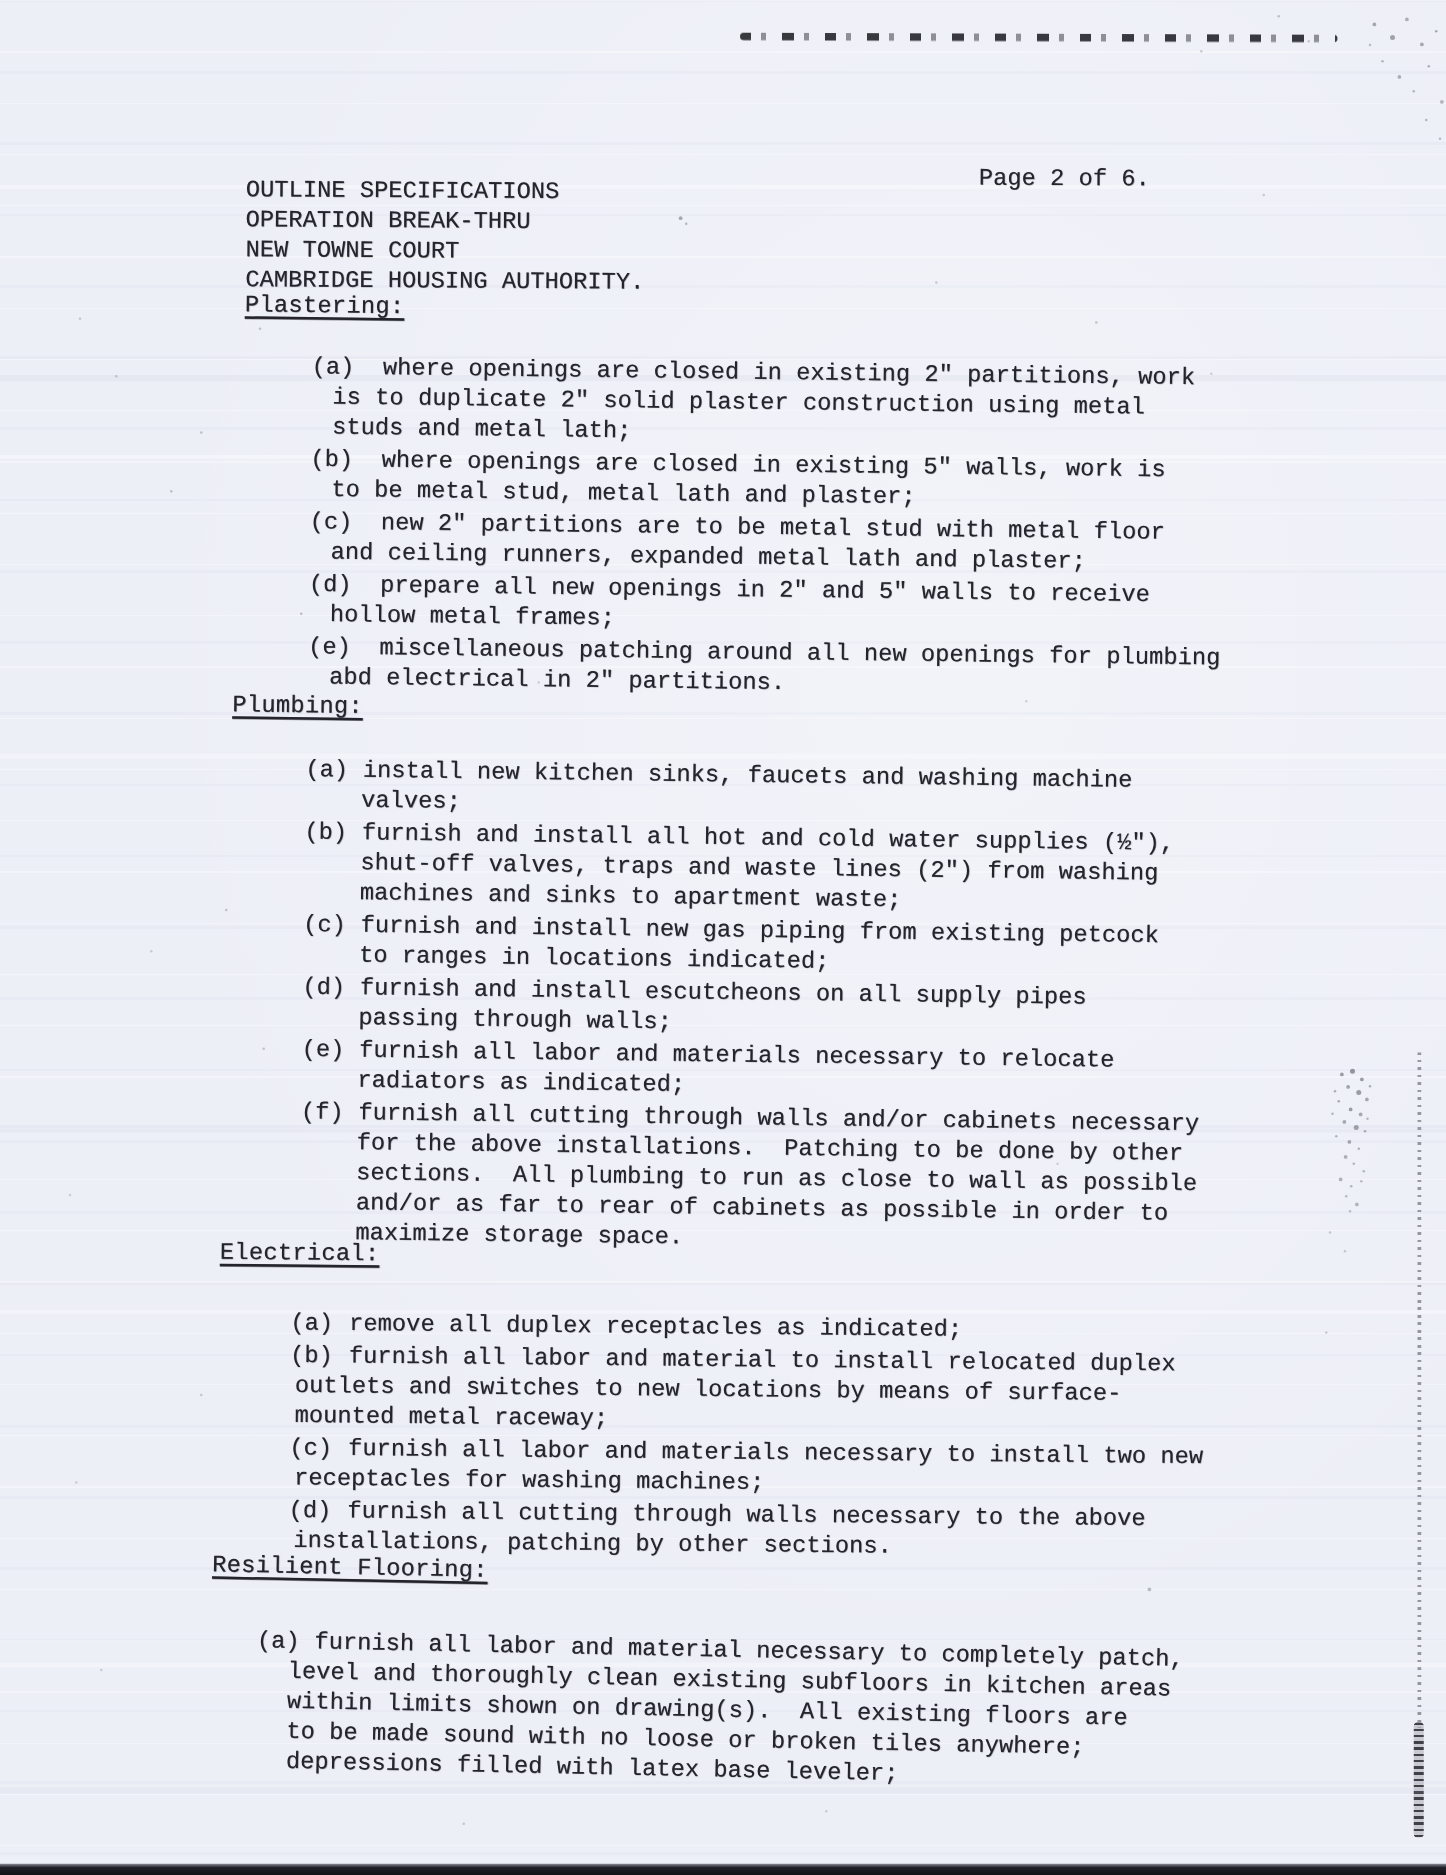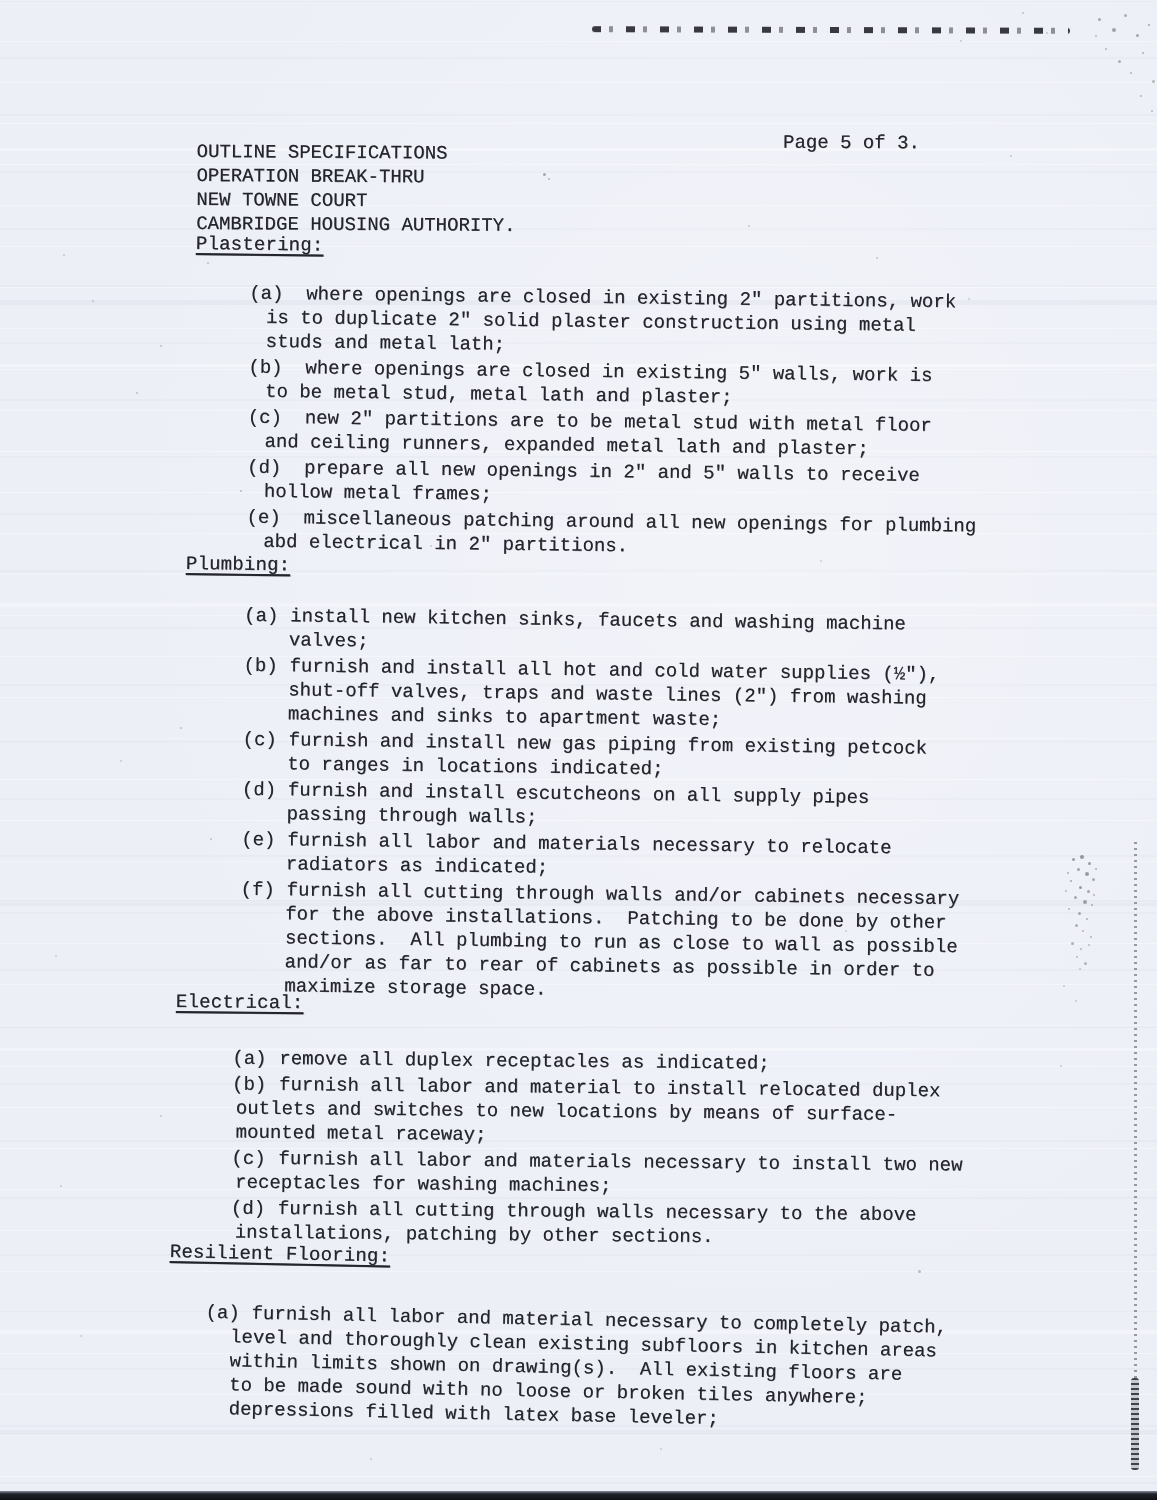--- a/index.html
+++ b/index.html
@@ -88,21 +88,21 @@
   <div class="band" style="top:1048px;height:3px;background:rgba(255,255,255,.35);"></div>
   <div class="band" style="top:1330px;height:4px;background:rgba(255,255,255,.3);"></div>
   <div class="band" style="top:300px;height:5px;background:rgba(168,176,200,.10);"></div>
   <div class="band" style="top:900px;height:6px;background:rgba(168,176,200,.09);"></div>
   <div class="band" style="top:1430px;height:5px;background:rgba(168,176,200,.09);"></div>
 
   <header class="doc-header typed">
     <div id="header-lines"><div>OUTLINE SPECIFICATIONS</div><div>OPERATION BREAK-THRU</div><div>NEW TOWNE COURT</div><div>CAMBRIDGE HOUSING AUTHORITY.</div></div>
   </header>
 
-  <div class="page-number typed">Page 5 of 3.</div>
+  <div class="page-number typed">Page 2 of 6.</div>
 
   <main id="sections">
       <section class="doc-section typed s0"><h2 class="heading">Plastering:</h2><div class="items"><div class="item"><span class="marker">(a)</span><span class="text">where openings are closed in existing 2" partitions, work
 is to duplicate 2" solid plaster construction using metal
 studs and metal lath;</span></div><div class="item"><span class="marker">(b)</span><span class="text">where openings are closed in existing 5" walls, work is
 to be metal stud, metal lath and plaster;</span></div><div class="item"><span class="marker">(c)</span><span class="text">new 2" partitions are to be metal stud with metal floor
 and ceiling runners, expanded metal lath and plaster;</span></div><div class="item"><span class="marker">(d)</span><span class="text">prepare all new openings in 2" and 5" walls to receive
 hollow metal frames;</span></div><div class="item"><span class="marker">(e)</span><span class="text">miscellaneous patching around all new openings for plumbing
 abd electrical in 2" partitions.</span></div></div></section>
       <section class="doc-section typed s1"><h2 class="heading">Plumbing:</h2><div class="items"><div class="item"><span class="marker">(a)</span><span class="text">install new kitchen sinks, faucets and washing machine

